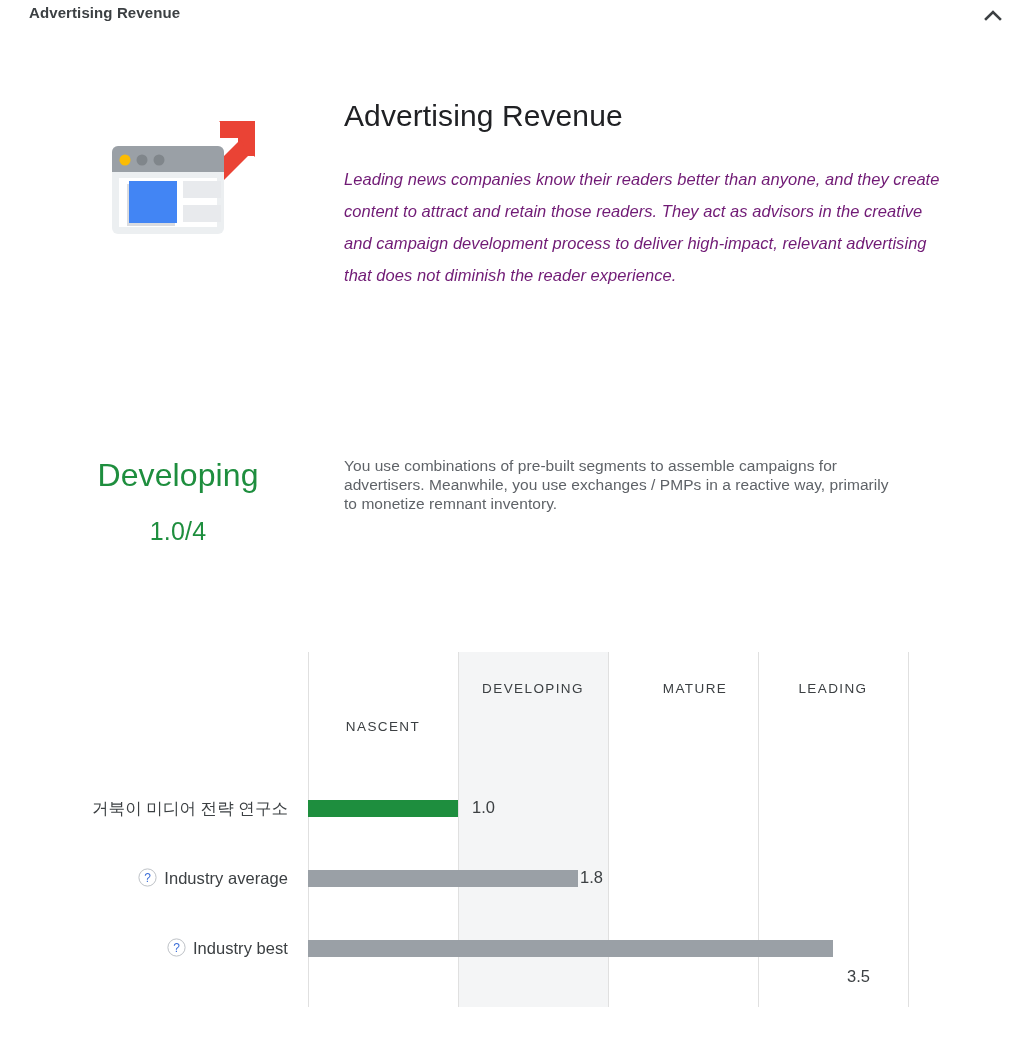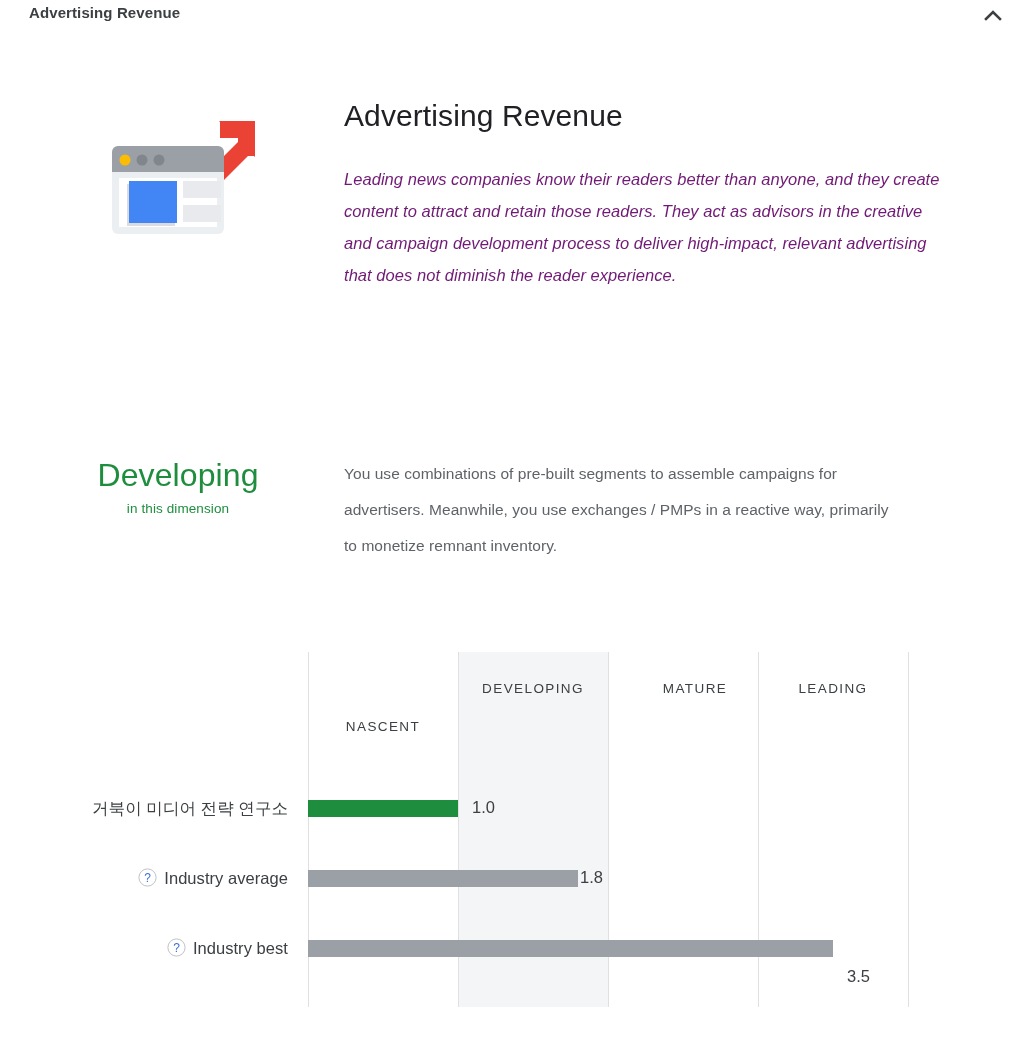--- a/index.html
+++ b/index.html
@@ -112,21 +112,21 @@
     margin-top: 20px;
     letter-spacing: .2px;
   }
 
   #level-desc {
     position: absolute;
     top: 456px;
     left: 344px;
     width: 545px;
     font-size: 15.5px;
-    line-height: 36px;
+    line-height: 19px;
     color: #5f6368;
     letter-spacing: .05px;
   }
 
   
   #chart {
     position: absolute;
     left: 0;
     top: 652px;
     width: 1023px;
@@ -237,21 +237,21 @@
   </div>
 
   <div id="hero-text">
     <h1 id="hero-title">Advertising Revenue</h1>
     <p id="hero-desc">Leading news companies know their readers better than anyone, and they create content to attract and retain those readers. They act as advisors in the creative and campaign development process to deliver high-impact, relevant advertising that does not diminish the reader experience.</p>
   </div>
 </div>
 
 <div id="score-block">
   <div id="score-level">Developing</div>
-  <div id="score-sublabel">in this dimension</div>
+  <div id="score-value">1.0/4</div>
 </div>
 
 <div id="level-desc">You use combinations of pre-built segments to assemble campaigns for advertisers. Meanwhile, you use exchanges / PMPs in a reactive way, primarily to monetize remnant inventory.</div>
 
 <div id="chart">
   <div id="chart-plot">
     <div id="chart-bands">
         <div class="chart-band" style="left: 0px;"></div>
         <div class="chart-band highlight" style="left: 150px;"></div>
         <div class="chart-band" style="left: 300px;"></div>

